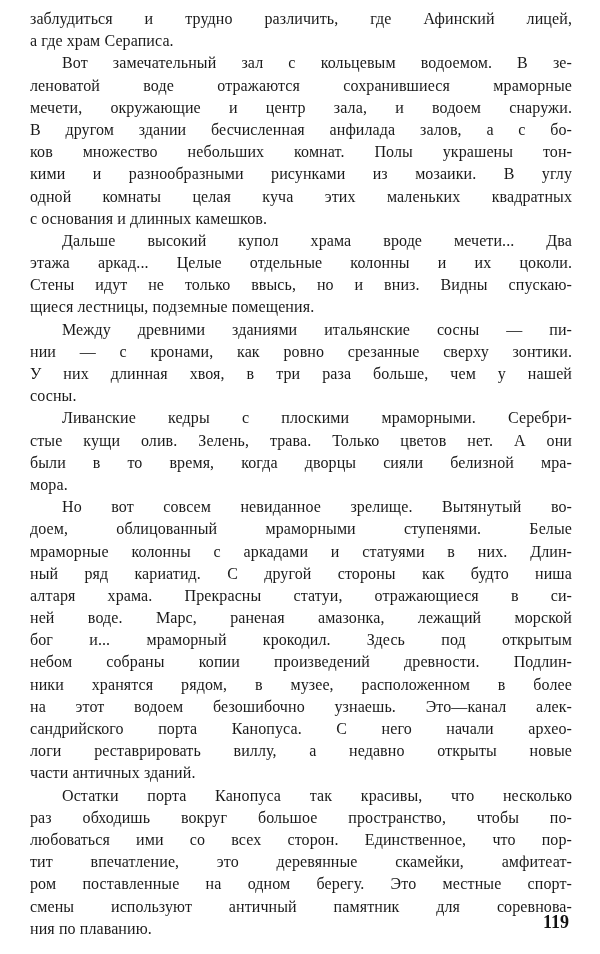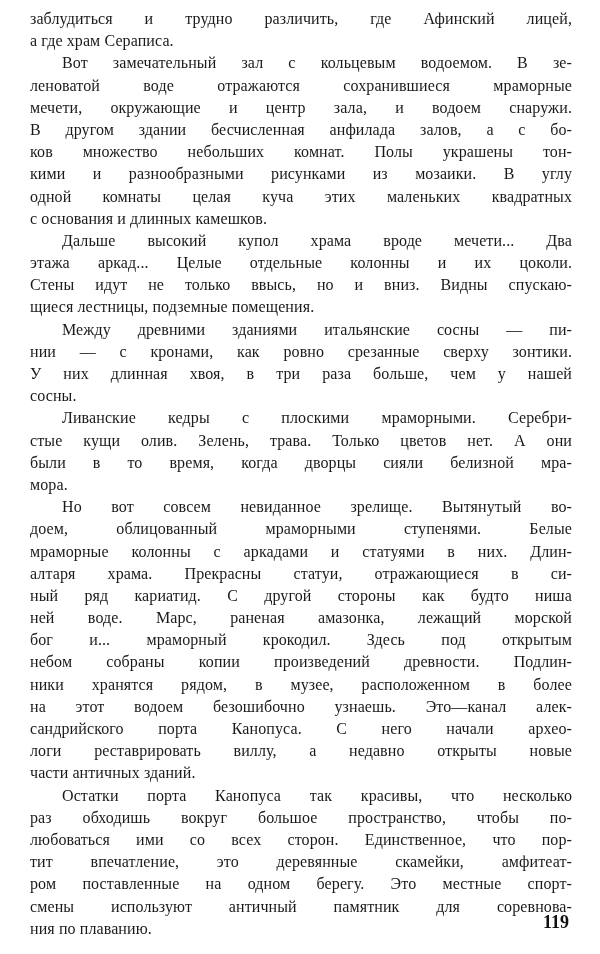--- a/index.html
+++ b/index.html
@@ -86,22 +86,22 @@
     <span class="line indent">Ливанские кедры с плоскими мраморными. Серебри-</span>
     <span class="line">стые кущи олив. Зелень, трава. Только цветов нет. А они</span>
     <span class="line">были в то время, когда дворцы сияли белизной мра-</span>
     <span class="line last">мора.</span>
   </div>
 
   <div>
     <span class="line indent">Но вот совсем невиданное зрелище. Вытянутый во-</span>
     <span class="line">доем, облицованный мраморными ступенями. Белые</span>
     <span class="line">мраморные колонны с аркадами и статуями в них. Длин-</span>
+    <span class="line">ный ряд кариатид. С другой стороны как будто ниша</span>
     <span class="line">алтаря храма. Прекрасны статуи, отражающиеся в си-</span>
-    <span class="line">ный ряд кариатид. С другой стороны как будто ниша</span>
     <span class="line">ней воде. Марс, раненая амазонка, лежащий морской</span>
     <span class="line">бог и... мраморный крокодил. Здесь под открытым</span>
     <span class="line">небом собраны копии произведений древности. Подлин-</span>
     <span class="line">ники хранятся рядом, в музее, расположенном в более</span>
     <span class="line">на этот водоем безошибочно узнаешь. Это—канал алек-</span>
     <span class="line">сандрийского порта Канопуса. С него начали архео-</span>
     <span class="line">логи реставрировать виллу, а недавно открыты новые</span>
     <span class="line last">части античных зданий.</span>
   </div>
 

